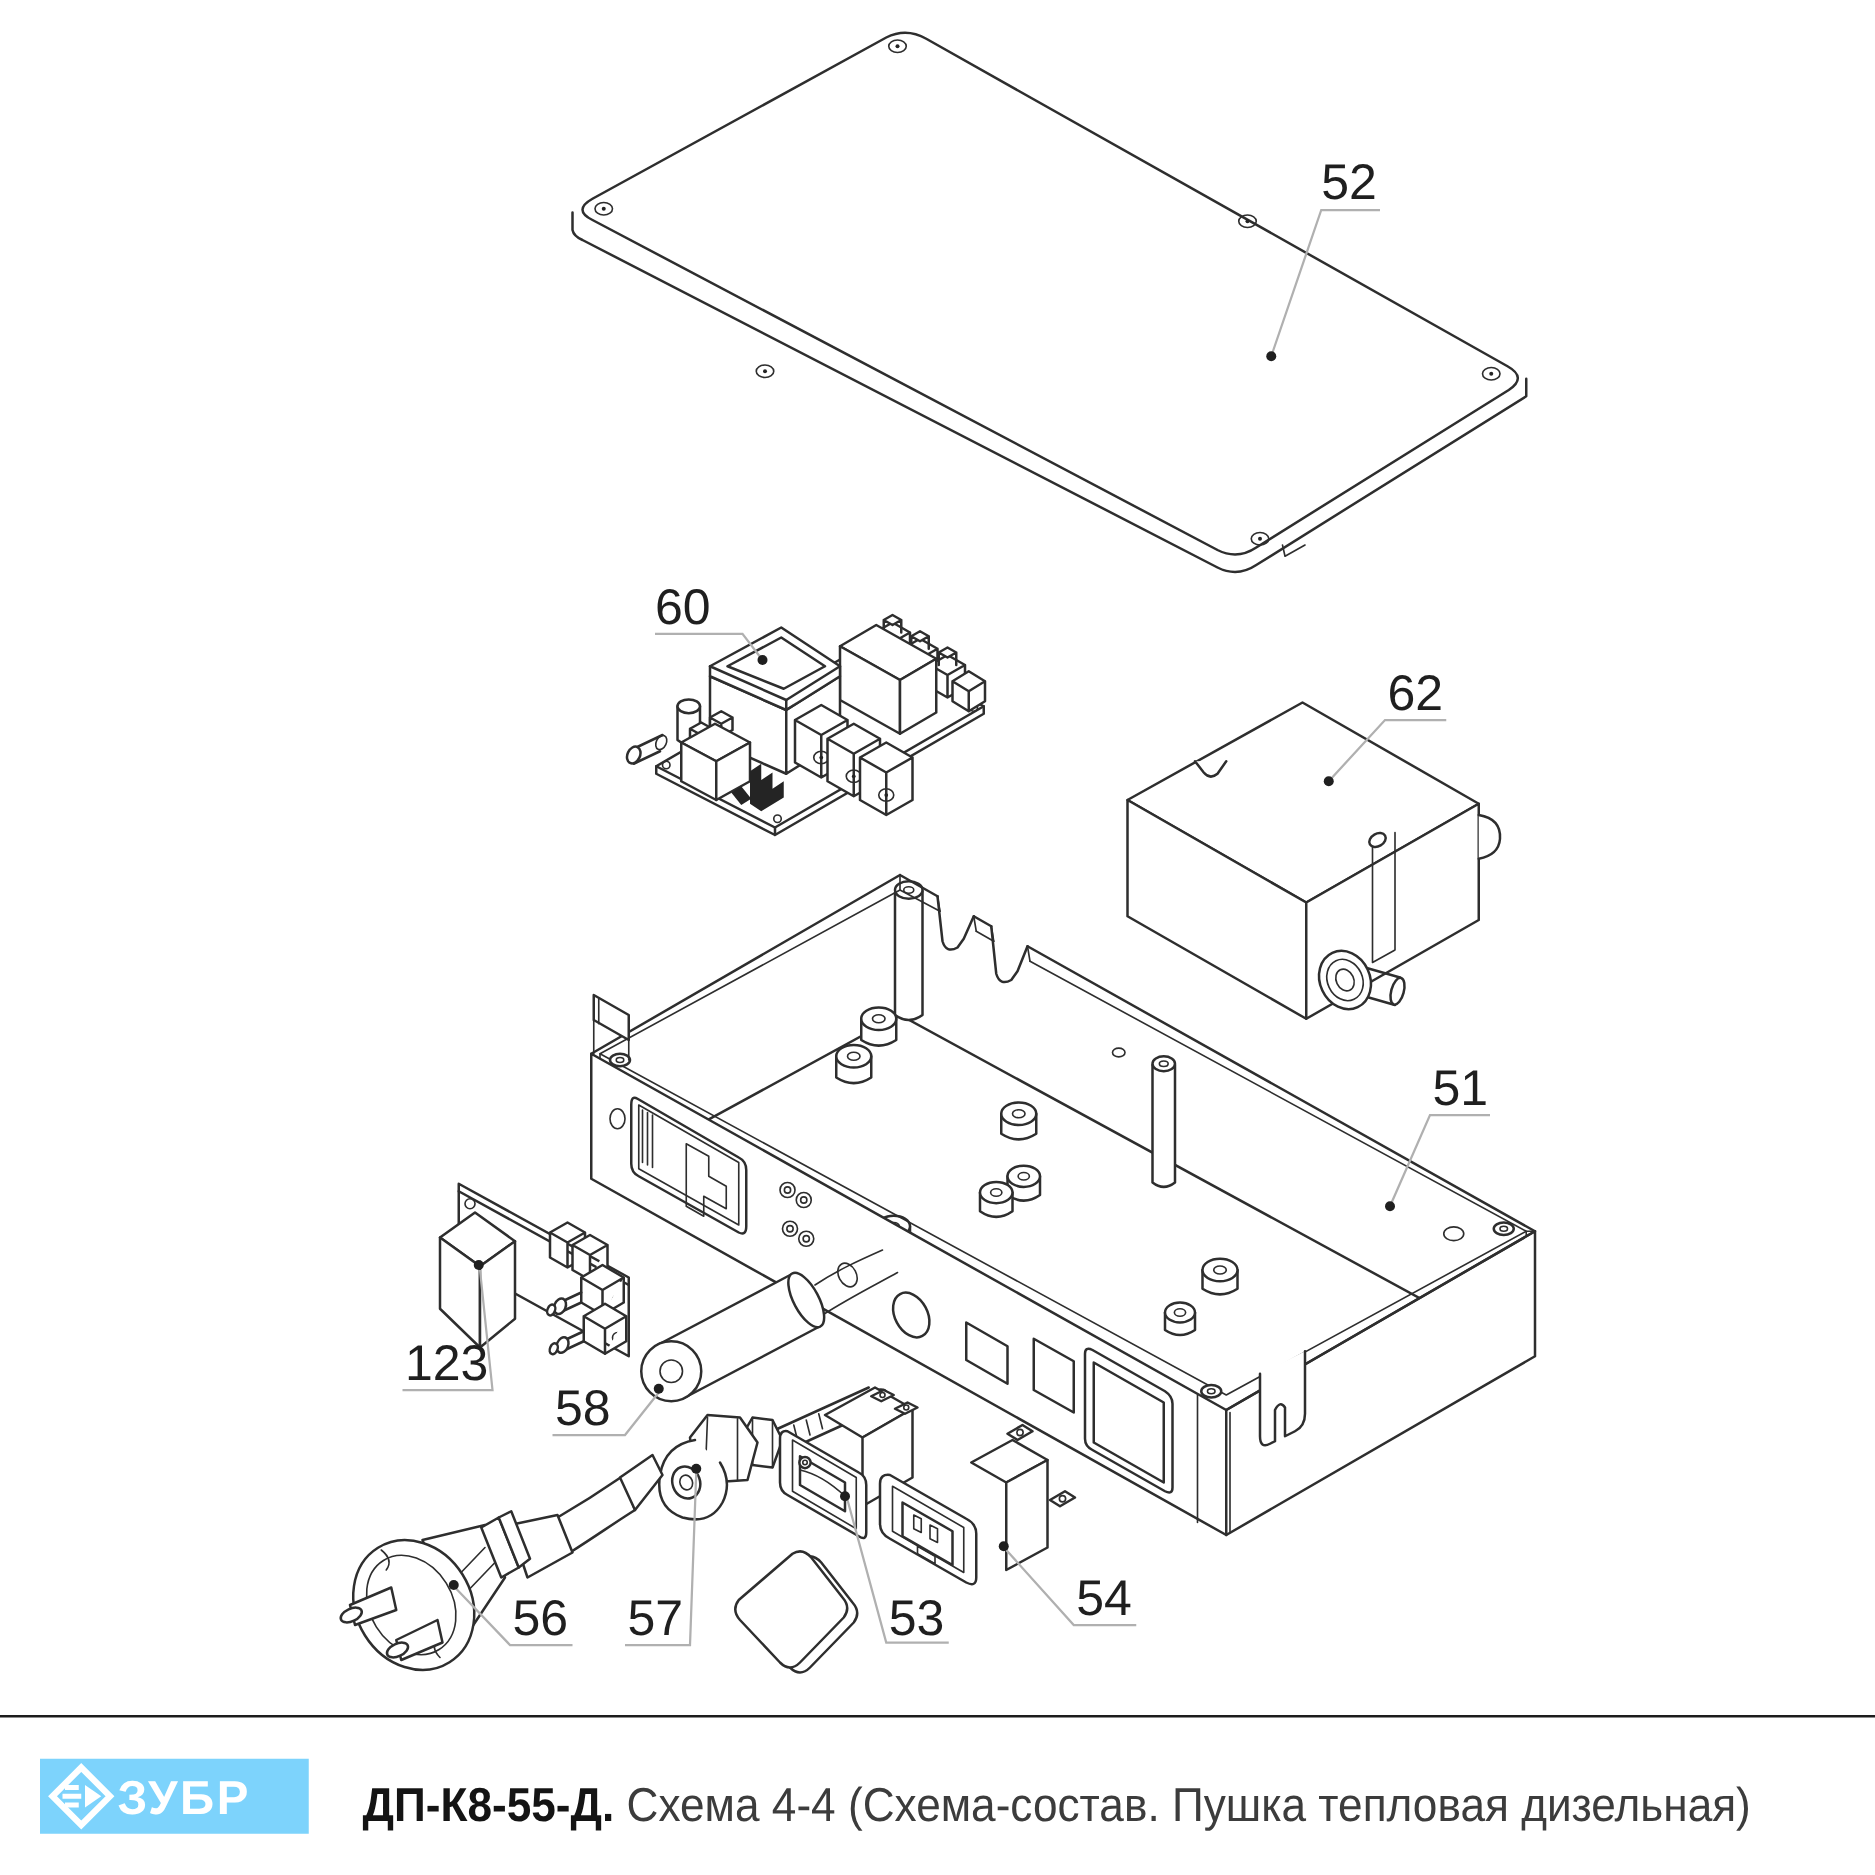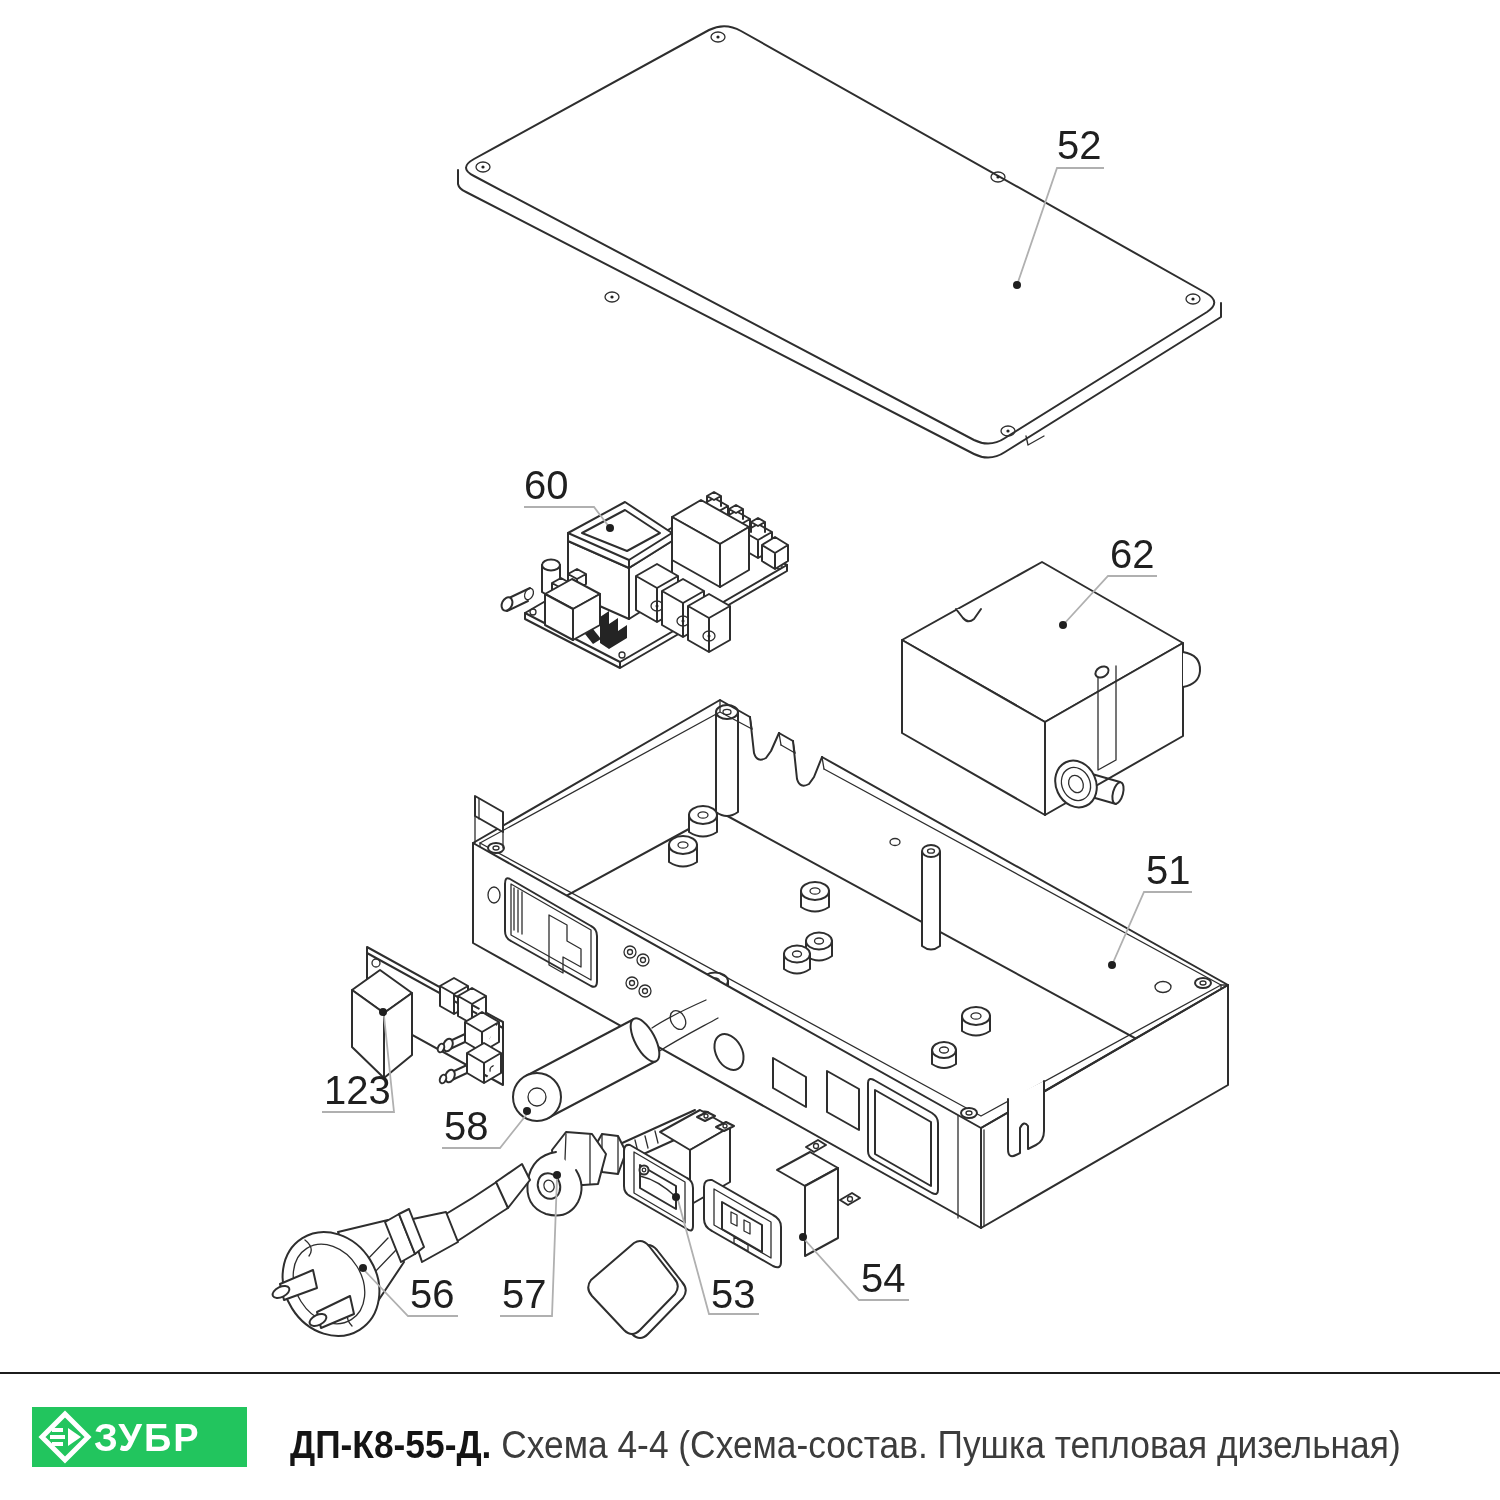--- a/index.html
+++ b/index.html
@@ -9,21 +9,21 @@
   
   .fw{fill:#ffffff;stroke:#2e2e2e;stroke-width:2;stroke-linejoin:round;stroke-linecap:round;}
   .ln{fill:none;stroke:#2e2e2e;stroke-width:2;stroke-linejoin:round;stroke-linecap:round;}
   .tn{fill:none;stroke:#2e2e2e;stroke-width:1.3;stroke-linejoin:round;stroke-linecap:round;}
   .blk{fill:#242424;stroke:none;}
   .leader{fill:none;stroke:#b0b0b0;stroke-width:1.8;}
   .ldot{fill:#1f1f1f;stroke:none;}
   .lbl{font-family:"Liberation Sans",sans-serif;font-size:40px;fill:#1f1f1f;}
   
   .rule{position:absolute;left:0;top:1372px;width:1500px;height:2px;background:#1c1c1c;}
-  .logo{position:absolute;left:32px;top:1407px;width:215px;height:60px;background:#22c55e;}
+  .logo{position:absolute;left:32px;top:1407px;width:215px;height:60px;background:#7dd3fc;}
   .title{position:absolute;left:290px;top:1424px;font-size:38px;white-space:nowrap;
          transform:scaleX(.93);transform-origin:left center;}
   .title .model{font-weight:700;color:#141414;}
   .title .subtitle{font-weight:400;color:#3c3c3c;}
 </style>
 </head>
 <body>
 
 <div class="page">
 

